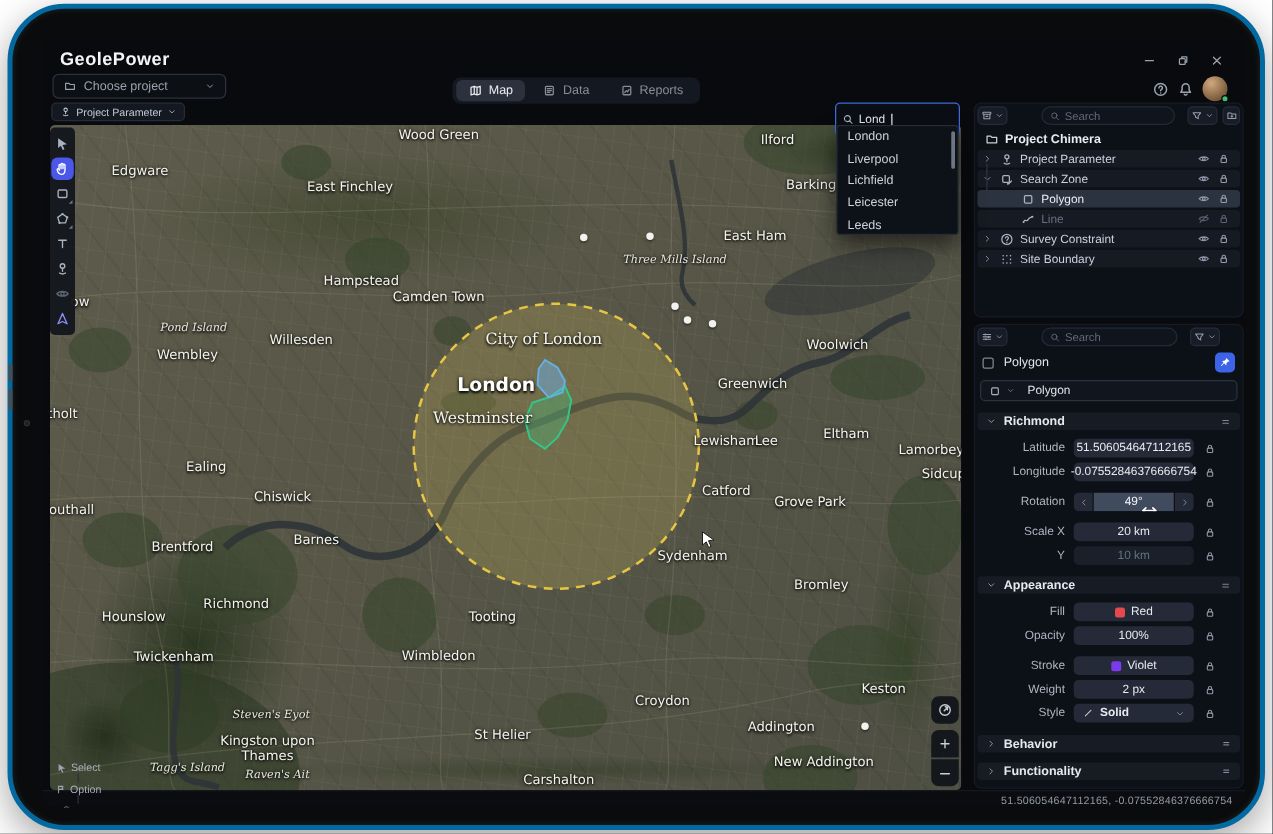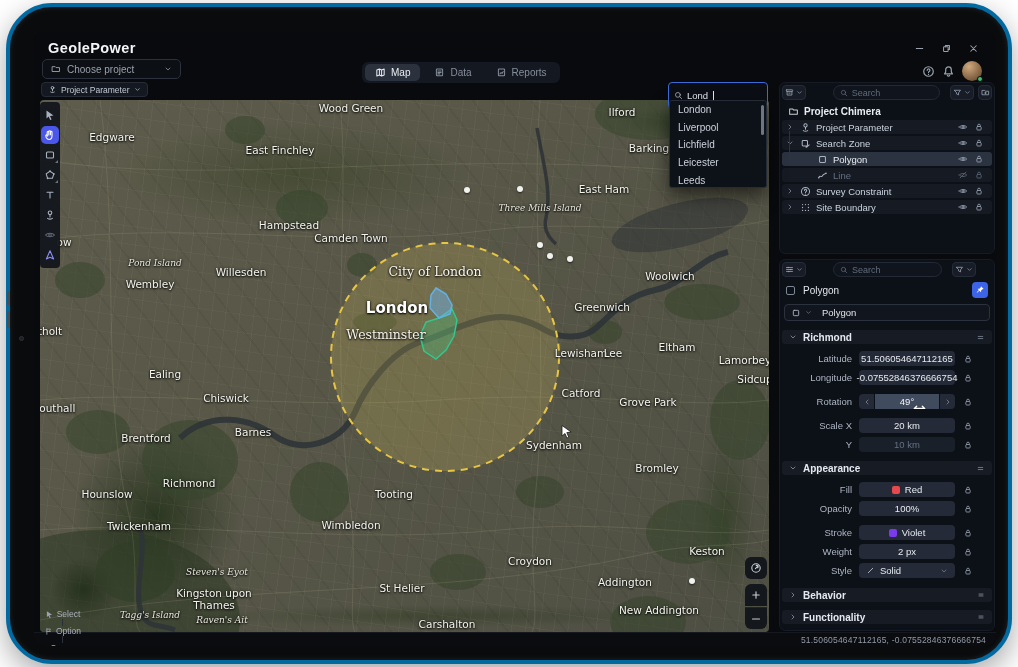--- a/index.html
+++ b/index.html
@@ -166,21 +166,21 @@
   .handle { width:9px; height:9px; color:#7e8794; display:flex; }
 
   .fields { margin-top:7px; }
   .frow { height:15px; margin:0 6px 4px; display:flex; align-items:center; }
   .frow.gap { margin-top:9px; }
   .flabel { width:66px; text-align:right; margin-right:7px; font-size:9.5px; color:#aeb6c2; }
   .finput { width:96px; height:15px; background:#242a37; border-radius:4px; display:flex;
     align-items:center; justify-content:center; gap:5px; font-size:9.5px; color:#e7eaf0; }
   .finput.dim { background:#1a2029; }
   .finput.dim .fval { color:#657083; }
-  .finput.select { justify-content:flex-start; padding:0 7px; background:#242a37; }
+  .finput.select { justify-content:flex-start; padding:0 7px; background:#242a37;font-weight:bold; }
   .finput.select .sel-chev { margin-left:auto; color:#7e8794; width:8px; height:8px; }
   .finput .ic.slash { width:9px; height:9px; color:#c6cdd8; }
   .swatch { width:8px; height:8px; border-radius:2px; }
   .stepper { width:96px; height:15px; display:flex; border-radius:4px; overflow:hidden; }
   .step-btn { width:15px; background:#242a37; display:flex; align-items:center; justify-content:center;
     color:#8a93a3; }
   .step-btn .ic { width:8px; height:8px; }
   .step-mid { flex:1; background:#414b5e; display:flex; align-items:center; justify-content:center;
     font-size:9.5px; color:#f2f4f7; position:relative; margin:0 1px; }
   .drag-cursor { position:absolute; left:60%; top:54%; width:13px; height:13px; color:#fff;

